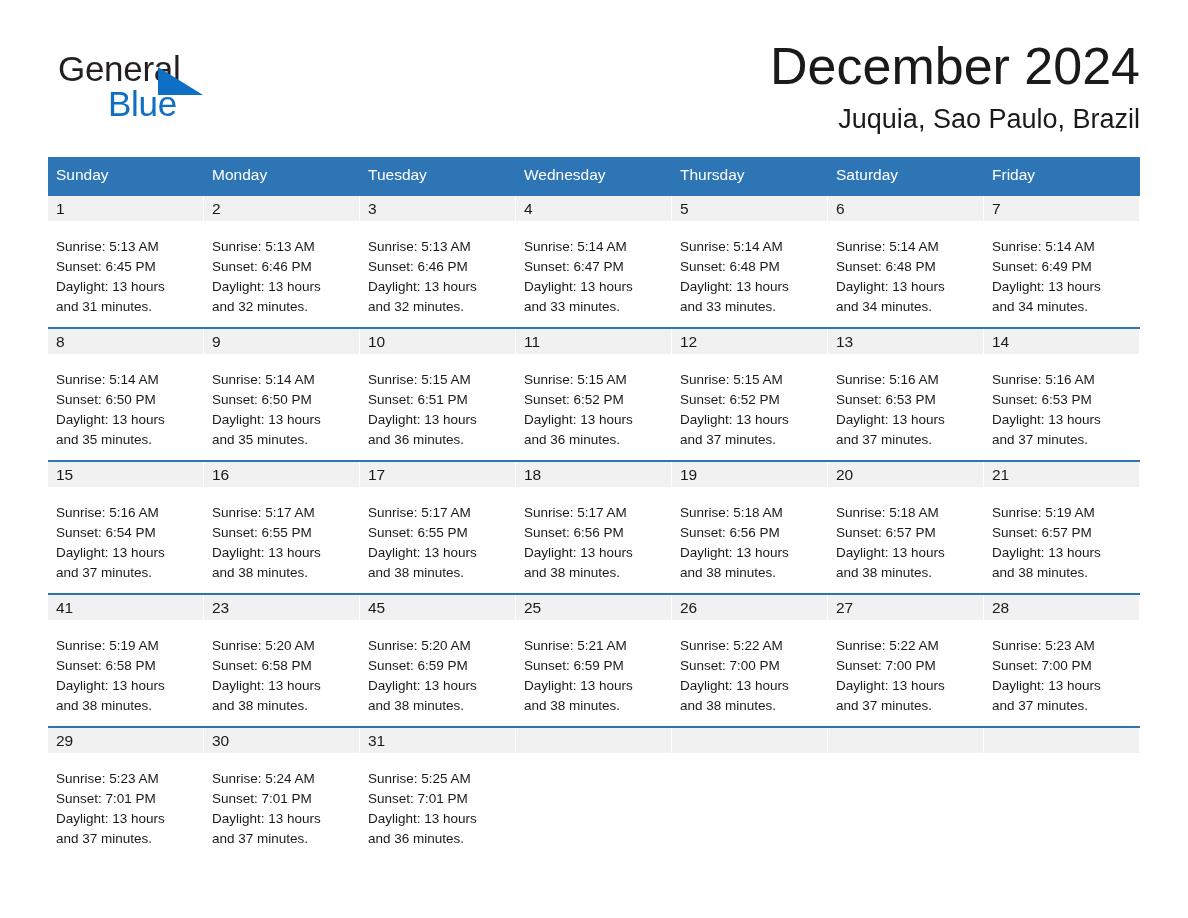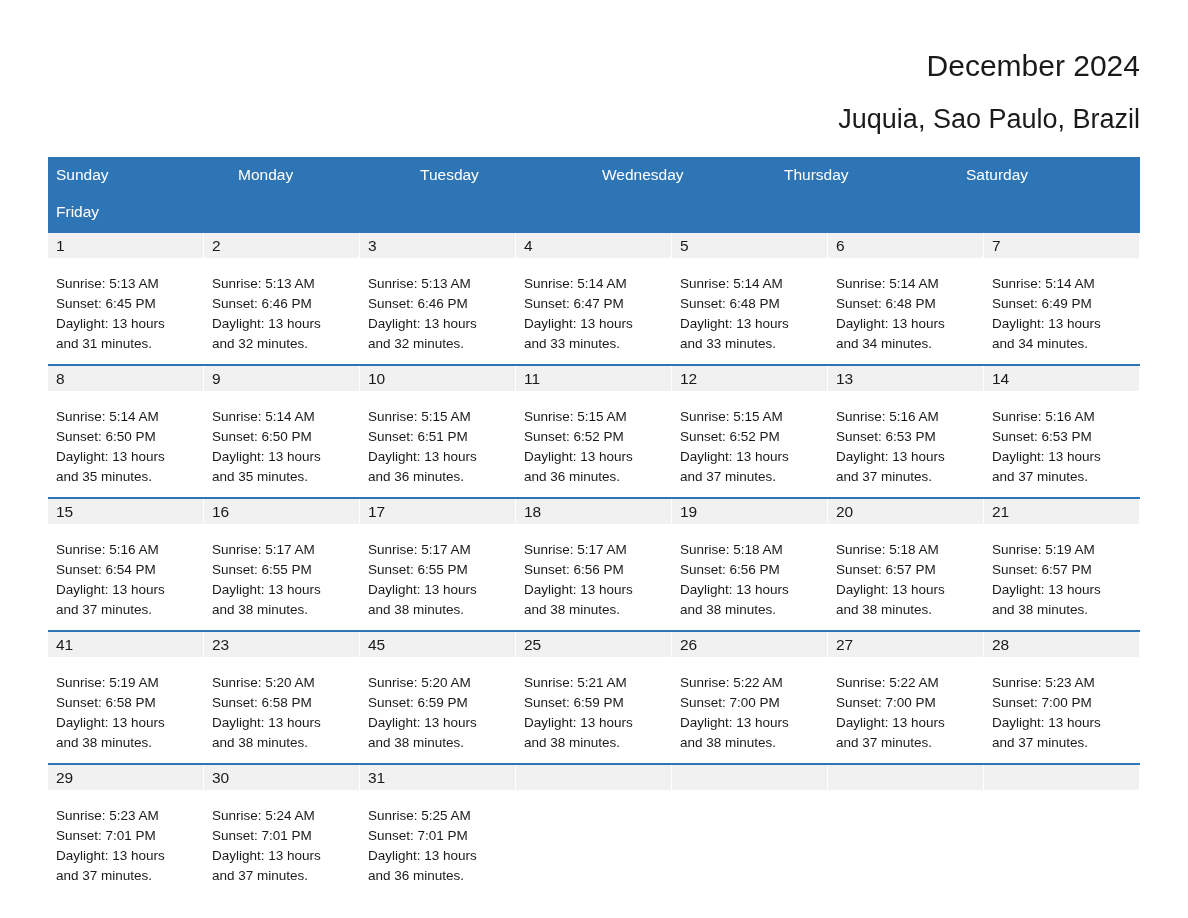--- a/index.html
+++ b/index.html
@@ -66,21 +66,21 @@
     font-weight: 400;
   }
 
   .title-wrap {
     position: absolute;
     right: 0;
     top: 0;
     text-align: right;
   }
   .cal-title {
-    font-size: 30px;
+    font-size: 52px;
     line-height: 52px;
     font-weight: 400;
     color: #1a1a1a;
     white-space: nowrap;
   }
   .cal-subtitle {
     margin-top: 12px;
     font-size: 27px;
     line-height: 30px;
     font-weight: 400;
@@ -90,21 +90,21 @@
 
   
   .calendar {
     position: absolute;
     left: 48px;
     top: 157px;
     width: 1092px;
   }
   .weekdays {
     display: grid;
-    grid-template-columns: repeat(6, 1fr);
+    grid-template-columns: repeat(7, 1fr);
     background: #2e75b6;
   }
   .weekday {
     color: #ffffff;
     font-size: 15.5px;
     line-height: 18px;
     padding: 9px 0 10px 8px;
     box-sizing: border-box;
     white-space: nowrap;
   }
@@ -147,20 +147,25 @@
   }
   .empty .day-body { visibility: hidden; }
 </style>
 </head>
 <body>
 
 <div class="page">
 
   <div class="top">
 
+    <div class="logo">
+      <span class="logo-line1">General</span>
+      <span class="logo-tri"></span>
+      <span class="logo-line2">Blue</span>
+    </div>
 
     <div class="title-wrap">
       <div class="cal-title">December 2024</div>
       <div class="cal-subtitle">Juquia, Sao Paulo, Brazil</div>
     </div>
 
   </div>
 
   <div class="calendar">
 

